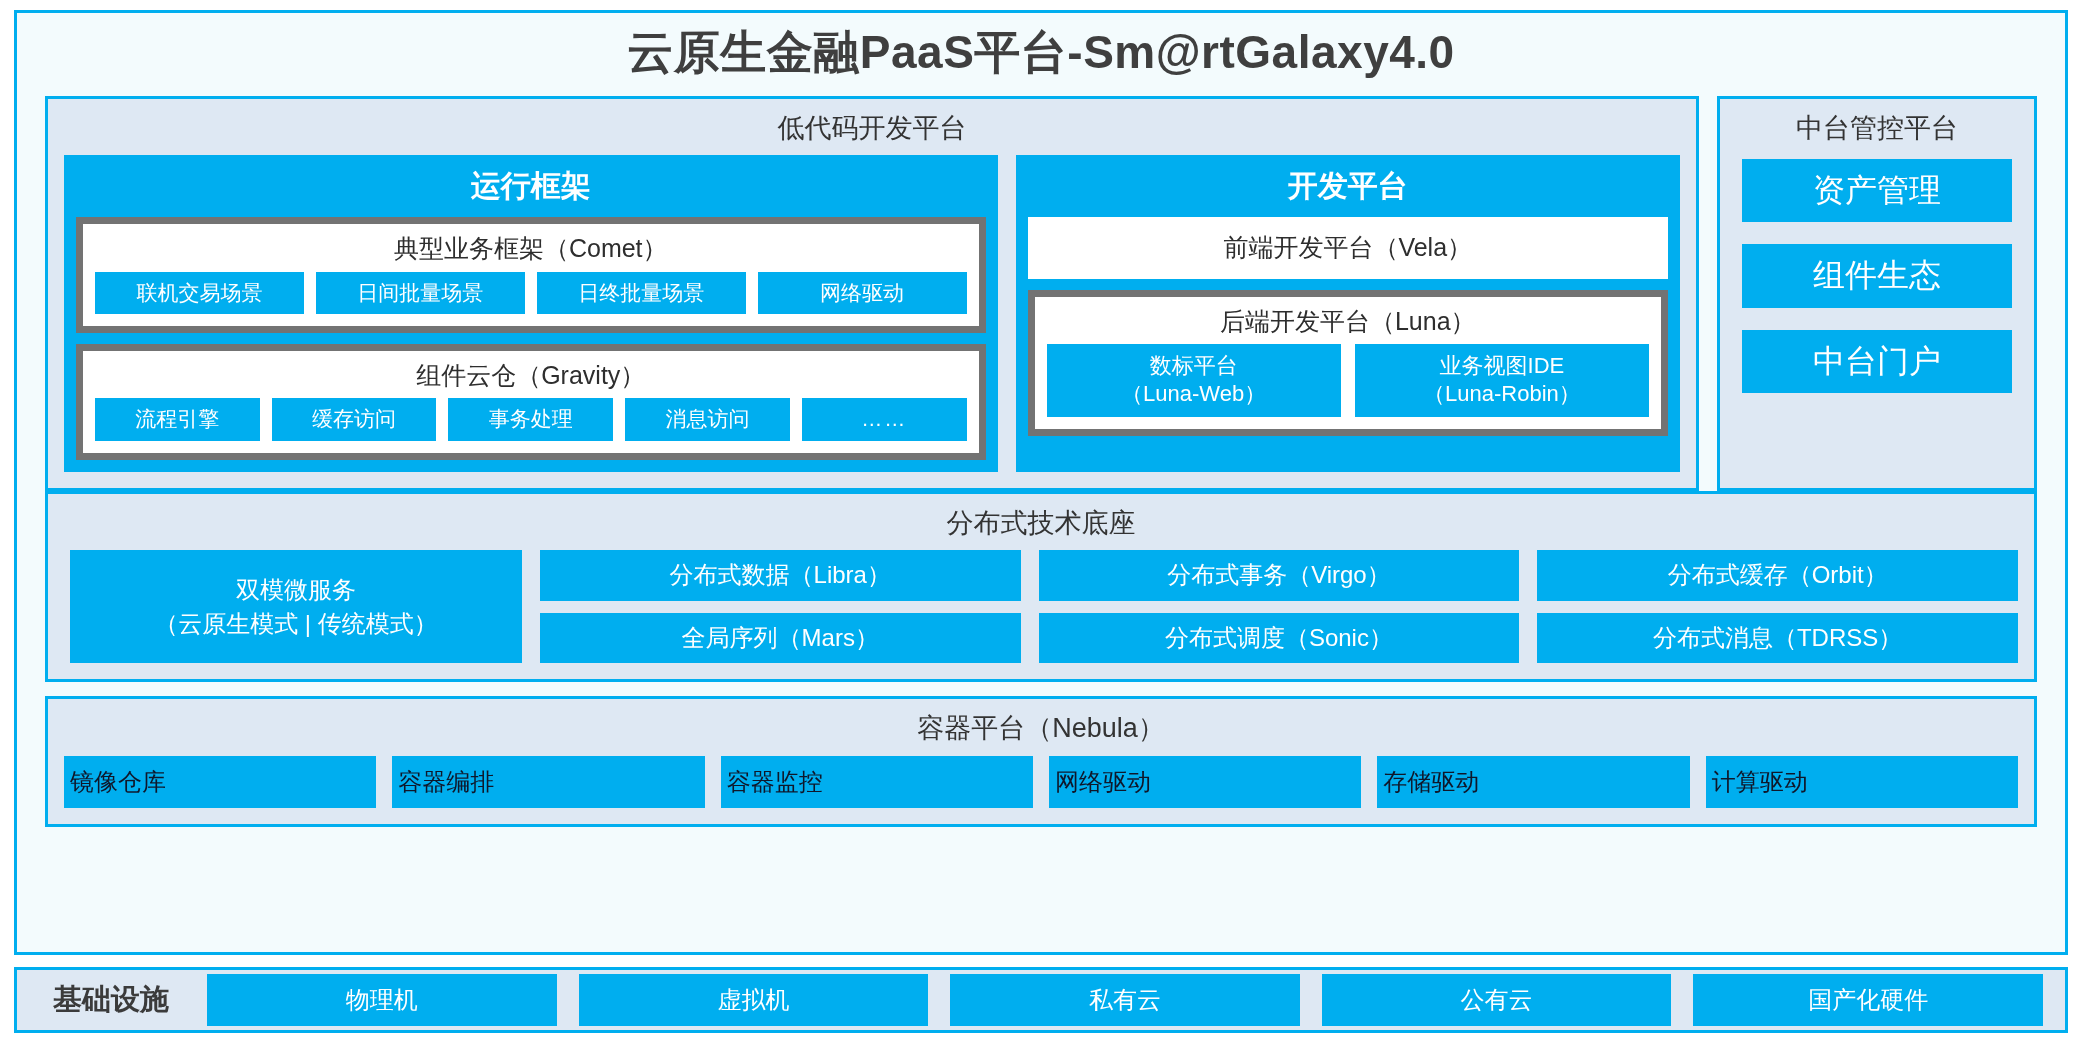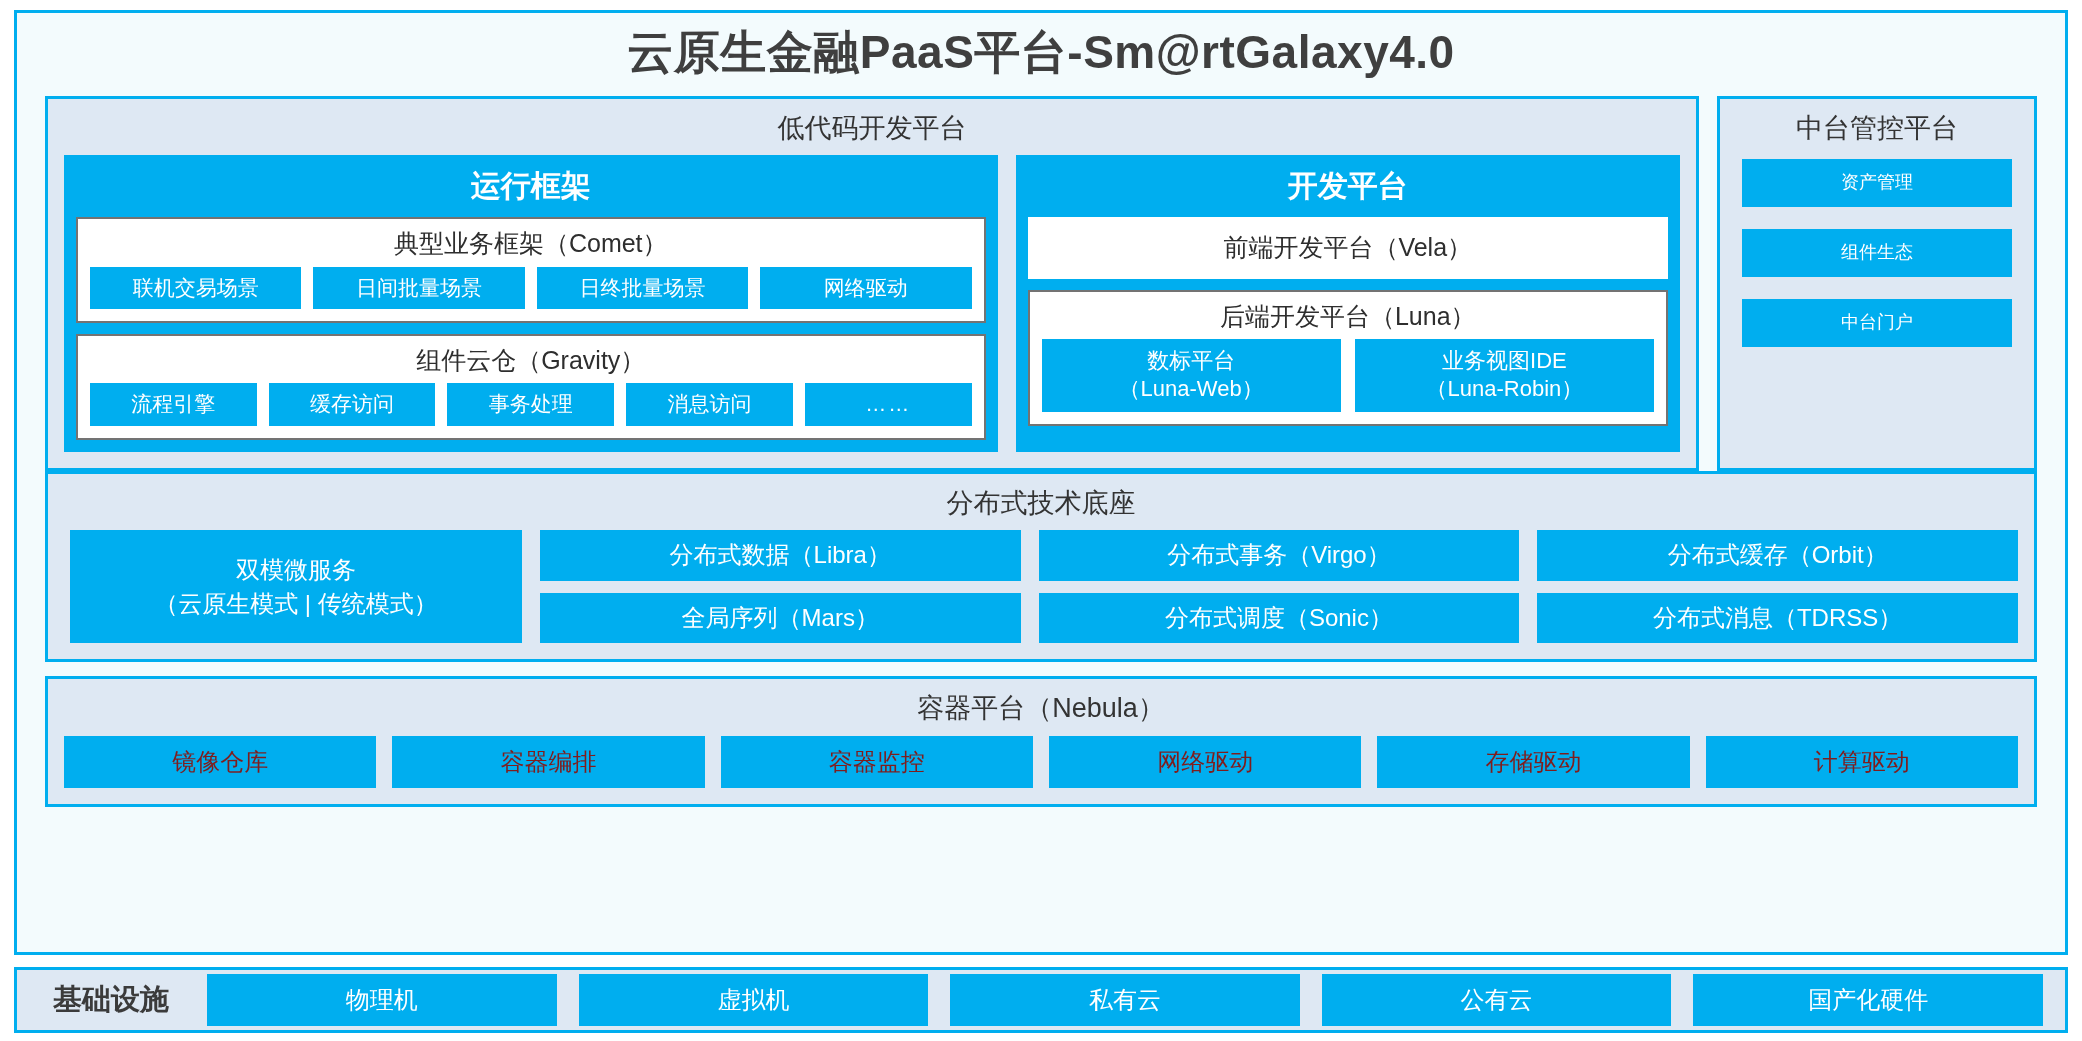--- a/index.html
+++ b/index.html
@@ -97,21 +97,21 @@
     font-weight: 700;
     padding: 6px 0 4px 0;
     line-height: 1.1;
   }
   .runtime-card { flex: 1.42 1 0; }
   .devplat-card { flex: 1 1 0; }
 
   
   .white-group {
     background: #ffffff;
-    border: 2px solid #737373;
+    border: 7px solid #737373;
     box-sizing: border-box;
     padding: 9px 12px 12px 12px;
   }
   .white-group-title {
     text-align: center;
     font-size: 25px;
     color: #2e2e2e;
     padding: 2px 0 9px 0;
     line-height: 1.1;
   }
@@ -167,21 +167,21 @@
   }
   .midoffice-list {
     display: flex;
     flex-direction: column;
     gap: 22px;
     padding-top: 4px;
   }
   .mid-item {
     background: #00aeef;
     color: #ffffff;
-    font-size: 18px;
+    font-size: 32px;
     text-align: center;
     padding: 14px 6px;
     line-height: 1.1;
   }
 
   
   .tech-body {
     display: flex;
     gap: 18px;
     align-items: stretch;
@@ -216,23 +216,23 @@
     box-sizing: border-box;
   }
 
   
   .container-row {
     display: flex;
     gap: 16px;
   }
   .container-item {
     background: #00aeef;
-    color: #7f1d1d;
+    color: #0f172a;
     font-size: 24px;
-    text-align: center;
+    text-align: left;
     padding: 13px 6px;
     flex: 1 1 0;
     line-height: 1.1;
     box-sizing: border-box;
   }
 
   .stack-col {
     display: flex;
     flex-direction: column;
     gap: 14px;

